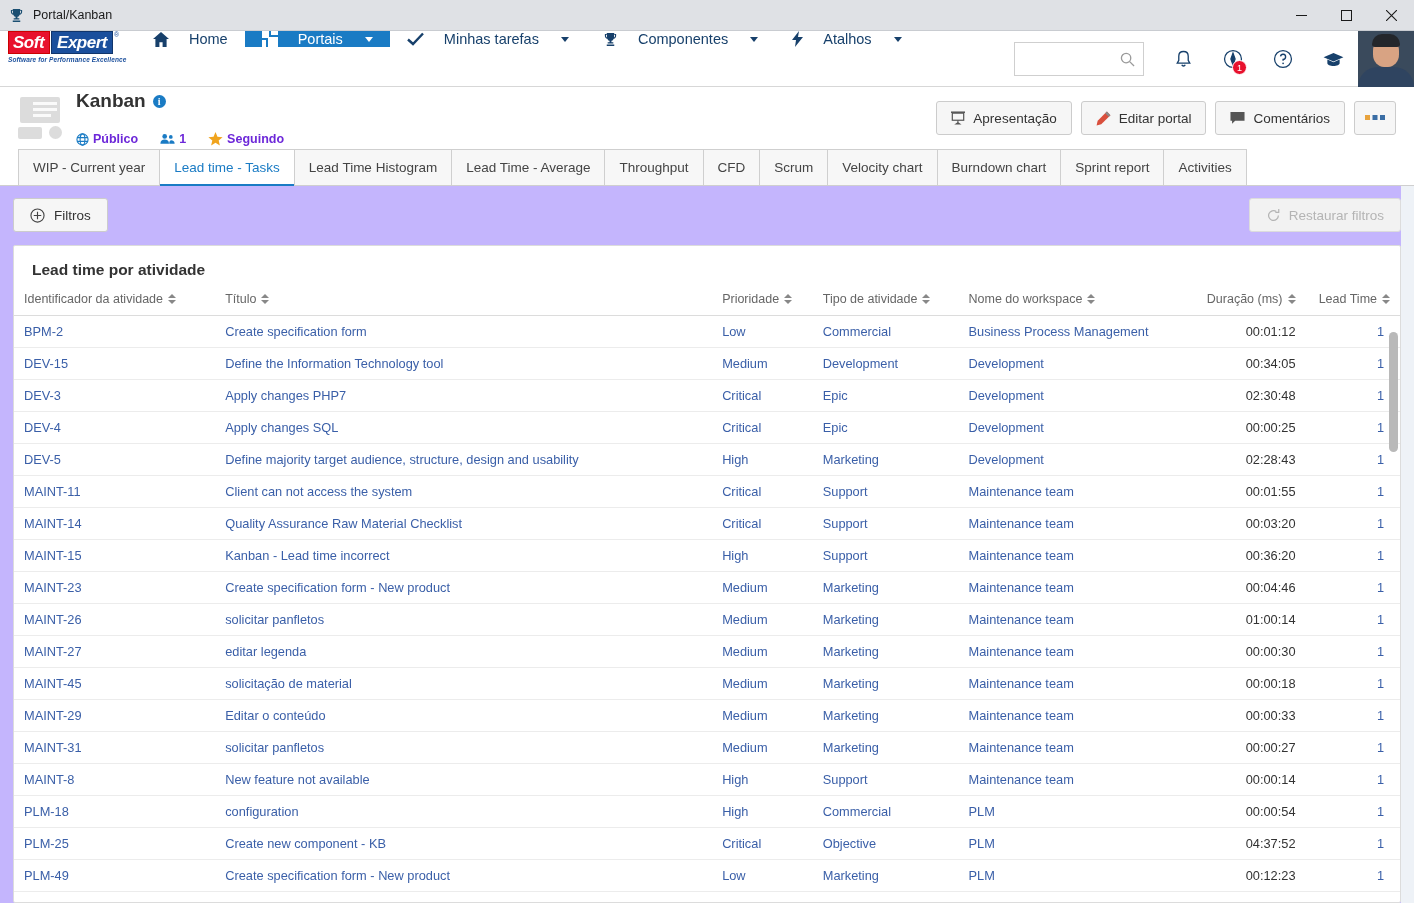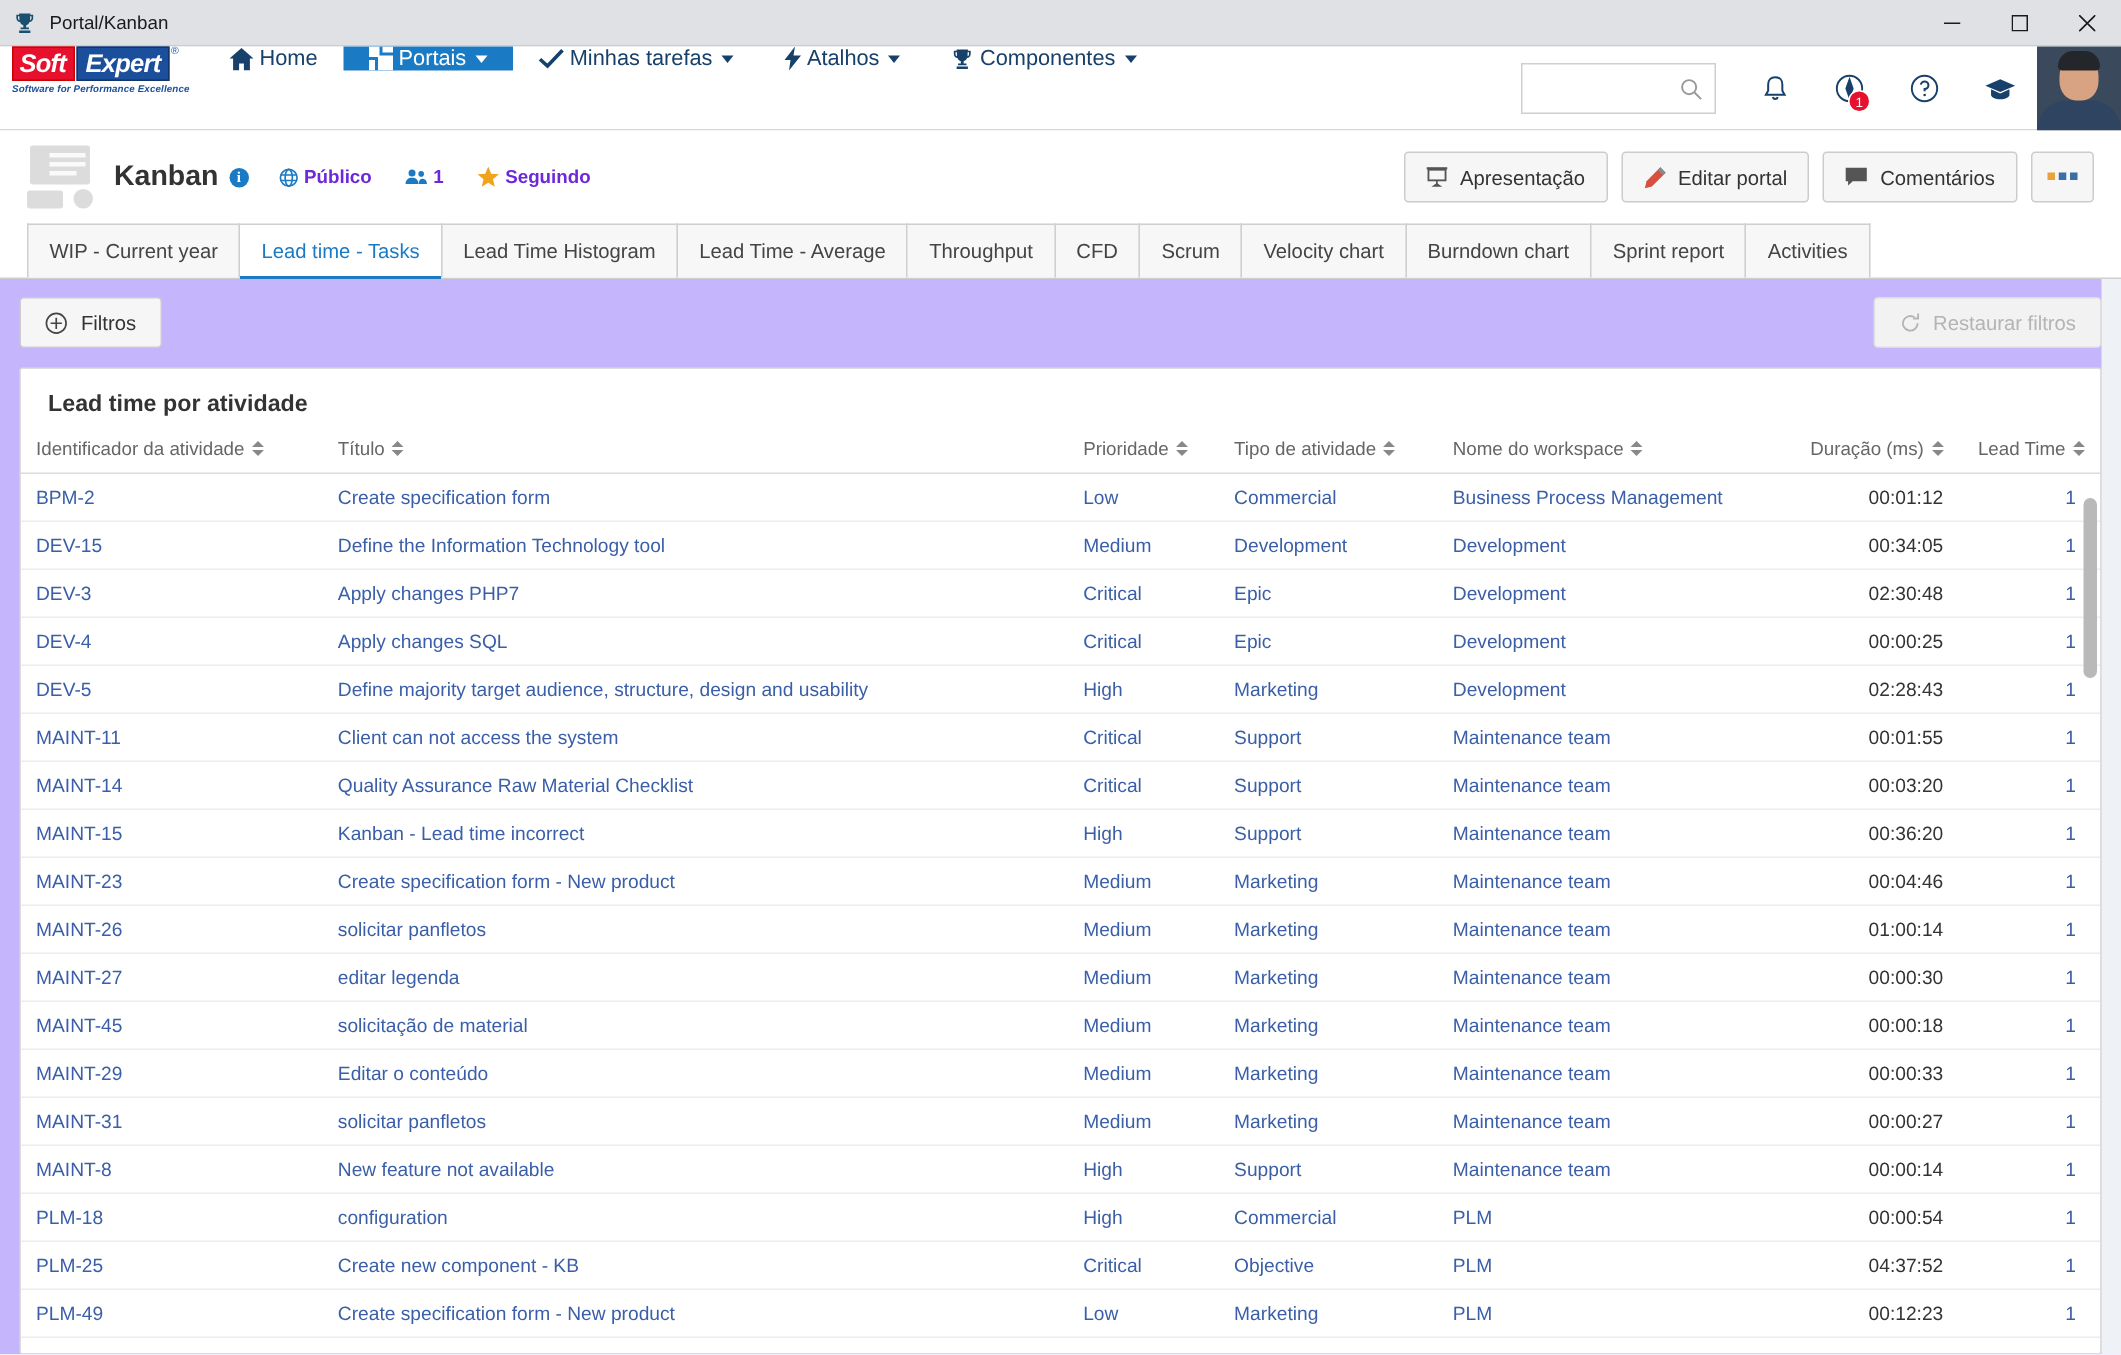--- a/index.html
+++ b/index.html
@@ -57,21 +57,21 @@
     background: #1b4f9c; color: #fff; font-style: italic; font-weight: bold;
     font-size: 17px; padding: 0 5px; display: flex; align-items: center;
     border: 1px solid #11356b; letter-spacing: -0.5px; margin-left: 1px;
   }
   .logo-reg { font-size: 7px; color: #1b4f9c; align-self: flex-start; margin-left: 1px; }
   .logo-tag {
     font-size: 6.5px; color: #1b4f9c; font-style: italic; font-weight: bold;
     margin-top: 2px; letter-spacing: 0.1px;
   }
   .nav-item {
-    display: flex; align-items: center; gap: 4px;
+    display: flex; align-items: center; gap: 20px;
     padding: 0 17px; font-size: 14.5px; color: #17406b;
     cursor: pointer; white-space: nowrap;
   }
   .nav-item.active { background: #1a7bc4; color: #fff; }
   .nav-item .caret {
     width: 0; height: 0; border-left: 4px solid transparent;
     border-right: 4px solid transparent; border-top: 5px solid currentColor;
     margin-left: 2px;
   }
   .nav-right {
@@ -122,21 +122,21 @@
   }
   .thumb-card {
     position: absolute; left: 2px; top: 0; width: 40px; height: 26px;
     background: #dcdcdc; border-radius: 2px;
   }
   .thumb-card i {
     position: absolute; display: block; background: #fafafa; height: 3px; left: 13px;
   }
   .thumb-bar { position: absolute; left: 0; bottom: 0; width: 24px; height: 12px; background: #dcdcdc; border-radius: 2px; }
   .thumb-dot { position: absolute; right: 2px; bottom: 0; width: 13px; height: 13px; border-radius: 50%; background: #dcdcdc; }
-  #page-title-block { display: flex; flex-direction: row; gap: 20px; }
+  #page-title-block { display: flex; flex-direction: column; gap: 20px; }
   .title-row { display: flex; align-items: center; gap: 7px; }
   #page-title { font-size: 19px; font-weight: bold; color: #333; }
   .info-dot {
     width: 13px; height: 13px; border-radius: 50%; background: #1a7bc4;
     color: #fff; font-size: 10px; font-weight: bold; display: flex;
     align-items: center; justify-content: center; font-family: "Liberation Serif", serif;
   }
   .meta-row { display: flex; align-items: center; gap: 22px; font-size: 12.5px; color: #6d28d9; font-weight: bold; }
   .meta-item { display: flex; align-items: center; gap: 4px; }
   .hdr-actions { margin-left: auto; display: flex; gap: 9px; align-items: center; }
@@ -309,35 +309,35 @@
       <svg width="17" height="14" viewBox="0 0 17 14" fill="none" stroke="#17406b" stroke-width="2.4">
           <path d="M1 7.5 L6 12 L16 1.5"></path>
         </svg>
     </span>
     <span>Minhas tarefas</span>
     <span class="caret"></span>
   </div>
 
   <div class="nav-item">
     <span>
-      <svg width="11" height="16" viewBox="0 0 11 16" fill="#17406b">
-          <path d="M7 0 L0 9 H4 L3 16 L11 6 H6 Z"></path>
-        </svg>
-    </span>
-    <span>Atalhos</span>
-    <span class="caret"></span>
-  </div>
-
-  <div class="nav-item">
-    <span>
       <svg width="15" height="15" viewBox="0 0 16 16" fill="#17406b">
         <path d="M4 1h8v1h2v2.2c0 1.6-1.1 2.7-2.6 2.9C10.9 8.4 10 9.2 9 9.4V11h2v1.2H5V11h2V9.4C6 9.2 5.1 8.4 4.6 7.1 3.1 6.9 2 5.8 2 4.2V2h2V1zm-.8 2v1.2c0 .8.4 1.4 1 1.6V3H3.2zm9.6 0h-1v2.8c.6-.2 1-.8 1-1.6V3zM4 13.2h8V15H4v-1.8z"></path>
       </svg>
     </span>
     <span>Componentes</span>
+    <span class="caret"></span>
+  </div>
+
+  <div class="nav-item">
+    <span>
+      <svg width="11" height="16" viewBox="0 0 11 16" fill="#17406b">
+          <path d="M7 0 L0 9 H4 L3 16 L11 6 H6 Z"></path>
+        </svg>
+    </span>
+    <span>Atalhos</span>
     <span class="caret"></span>
   </div>
 
   <div class="nav-right">
     <div id="global-search">
       <input type="text" value="" placeholder="" style="">
       <span>
         <svg width="15" height="15" viewBox="0 0 16 16" fill="none" stroke="#9a9a9a" stroke-width="1.4">
           <circle cx="6.5" cy="6.5" r="5"></circle>
             <path d="M10.3 10.3 L15 15"></path>

